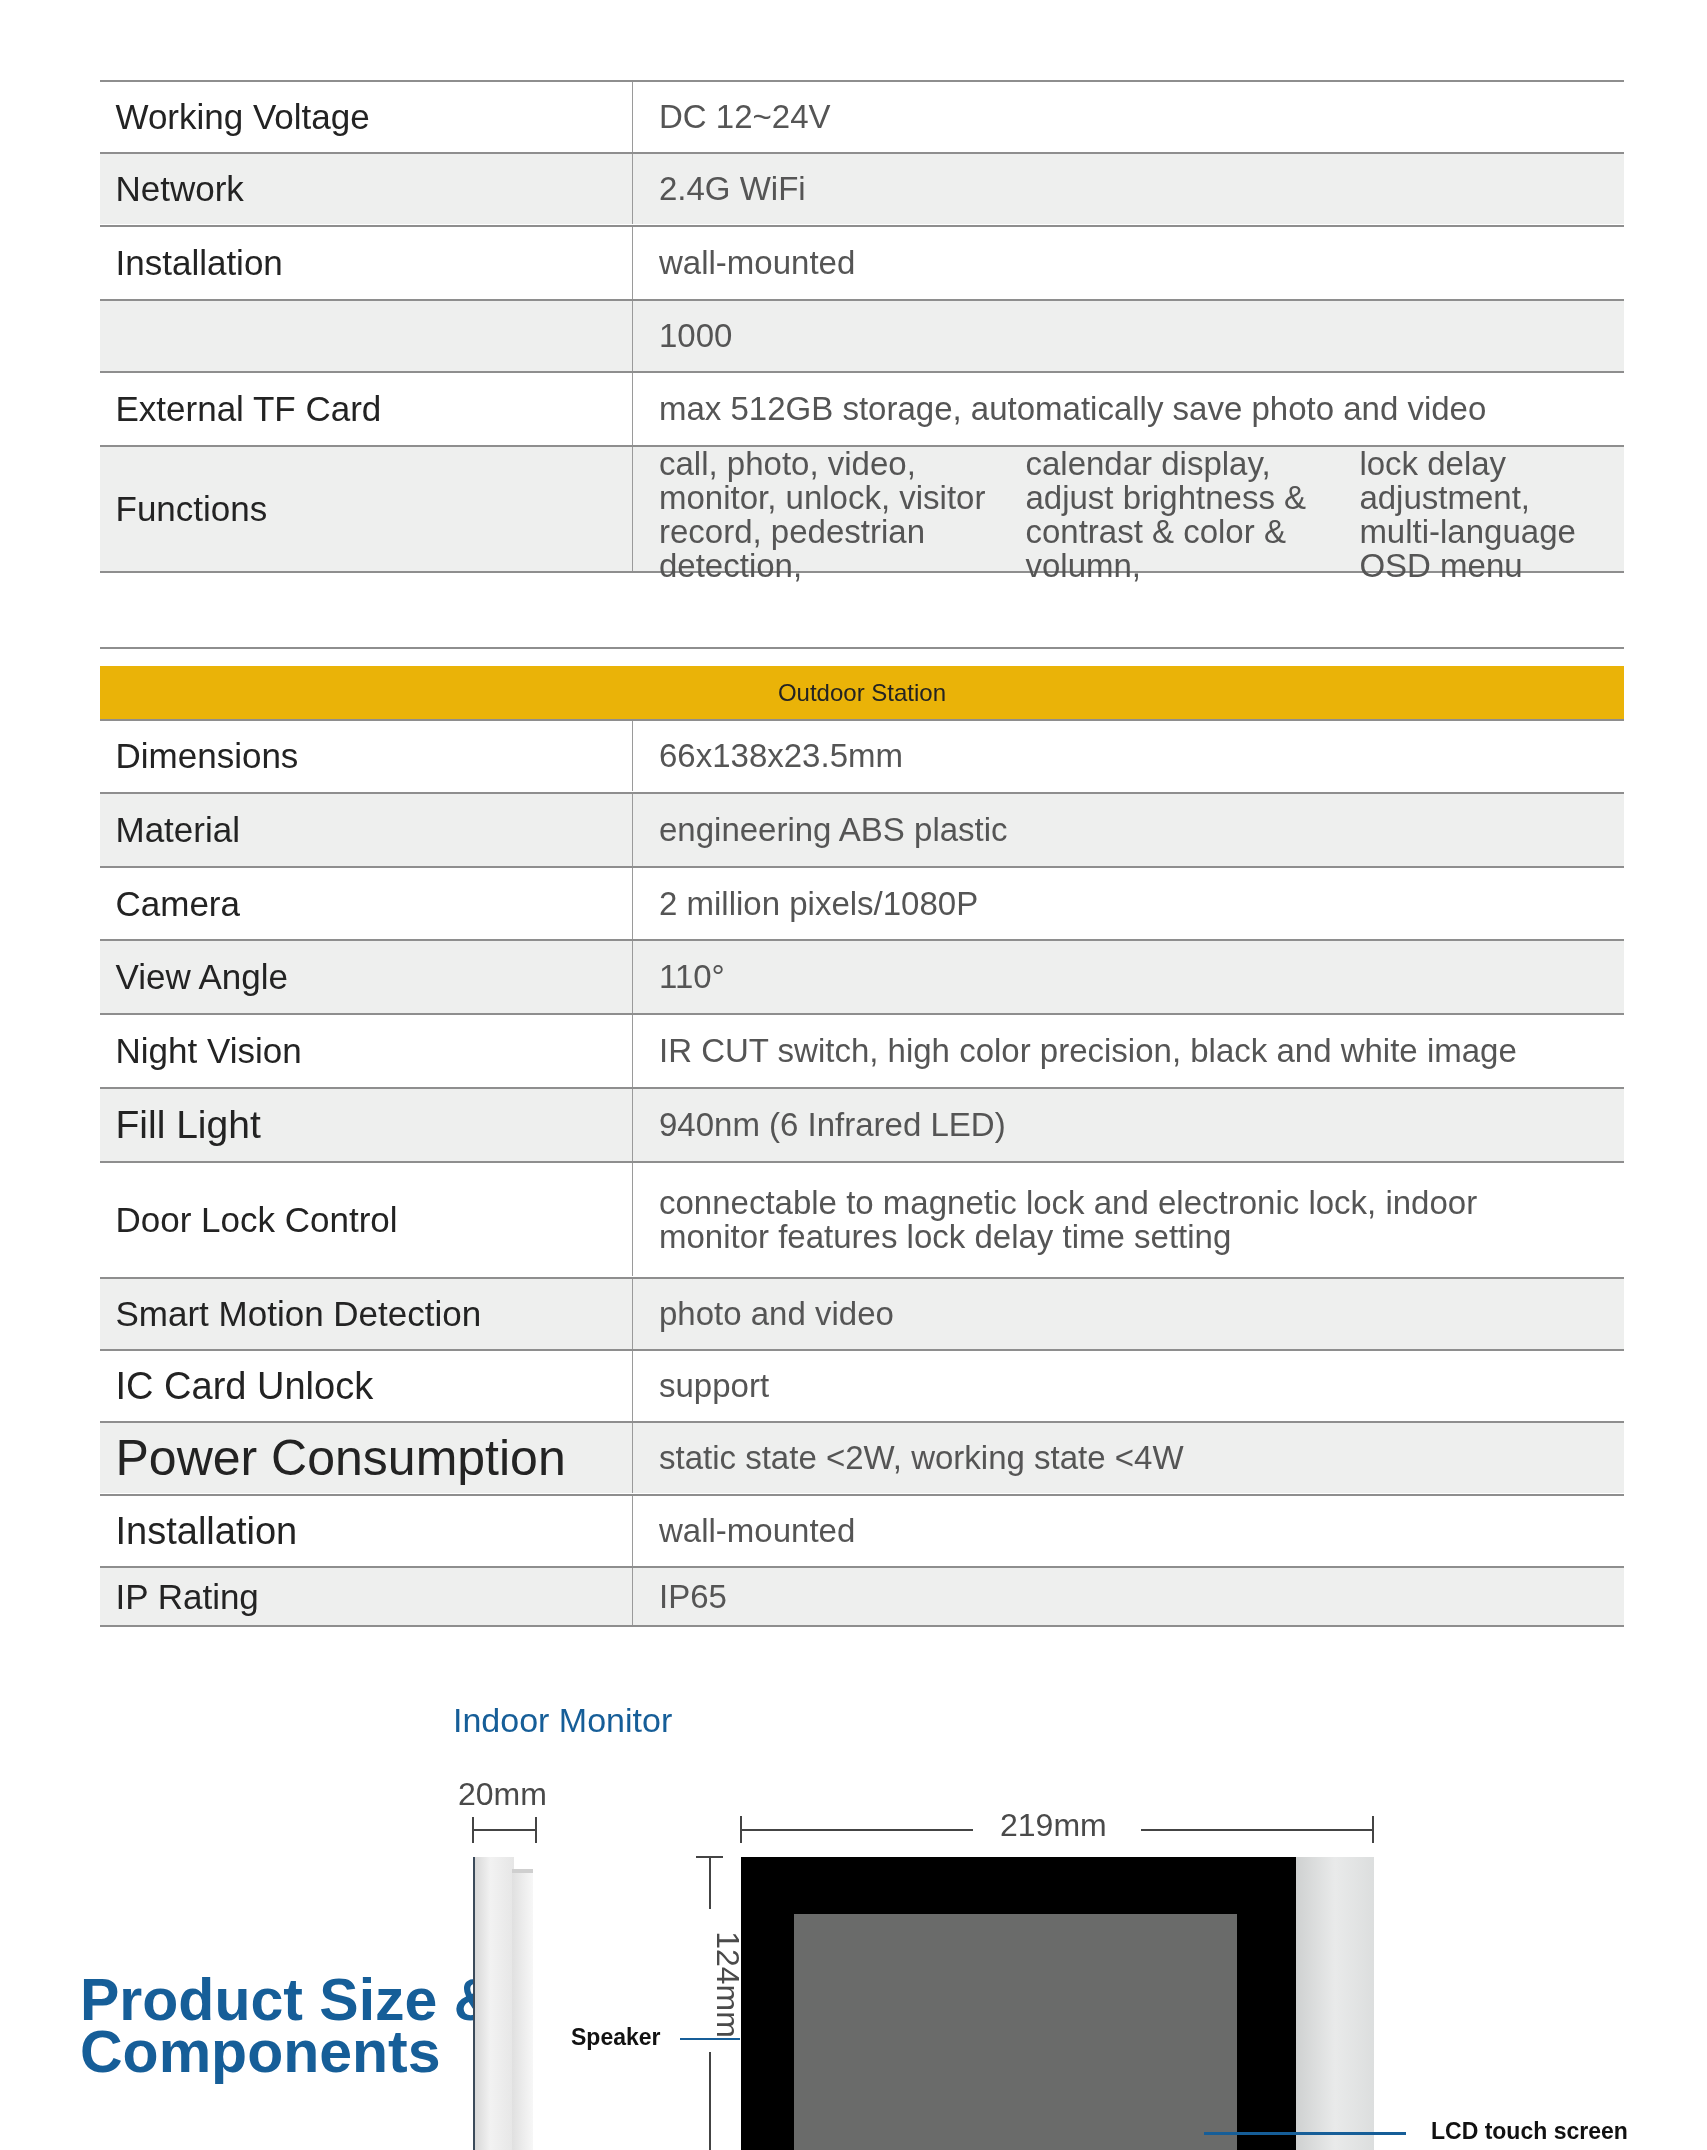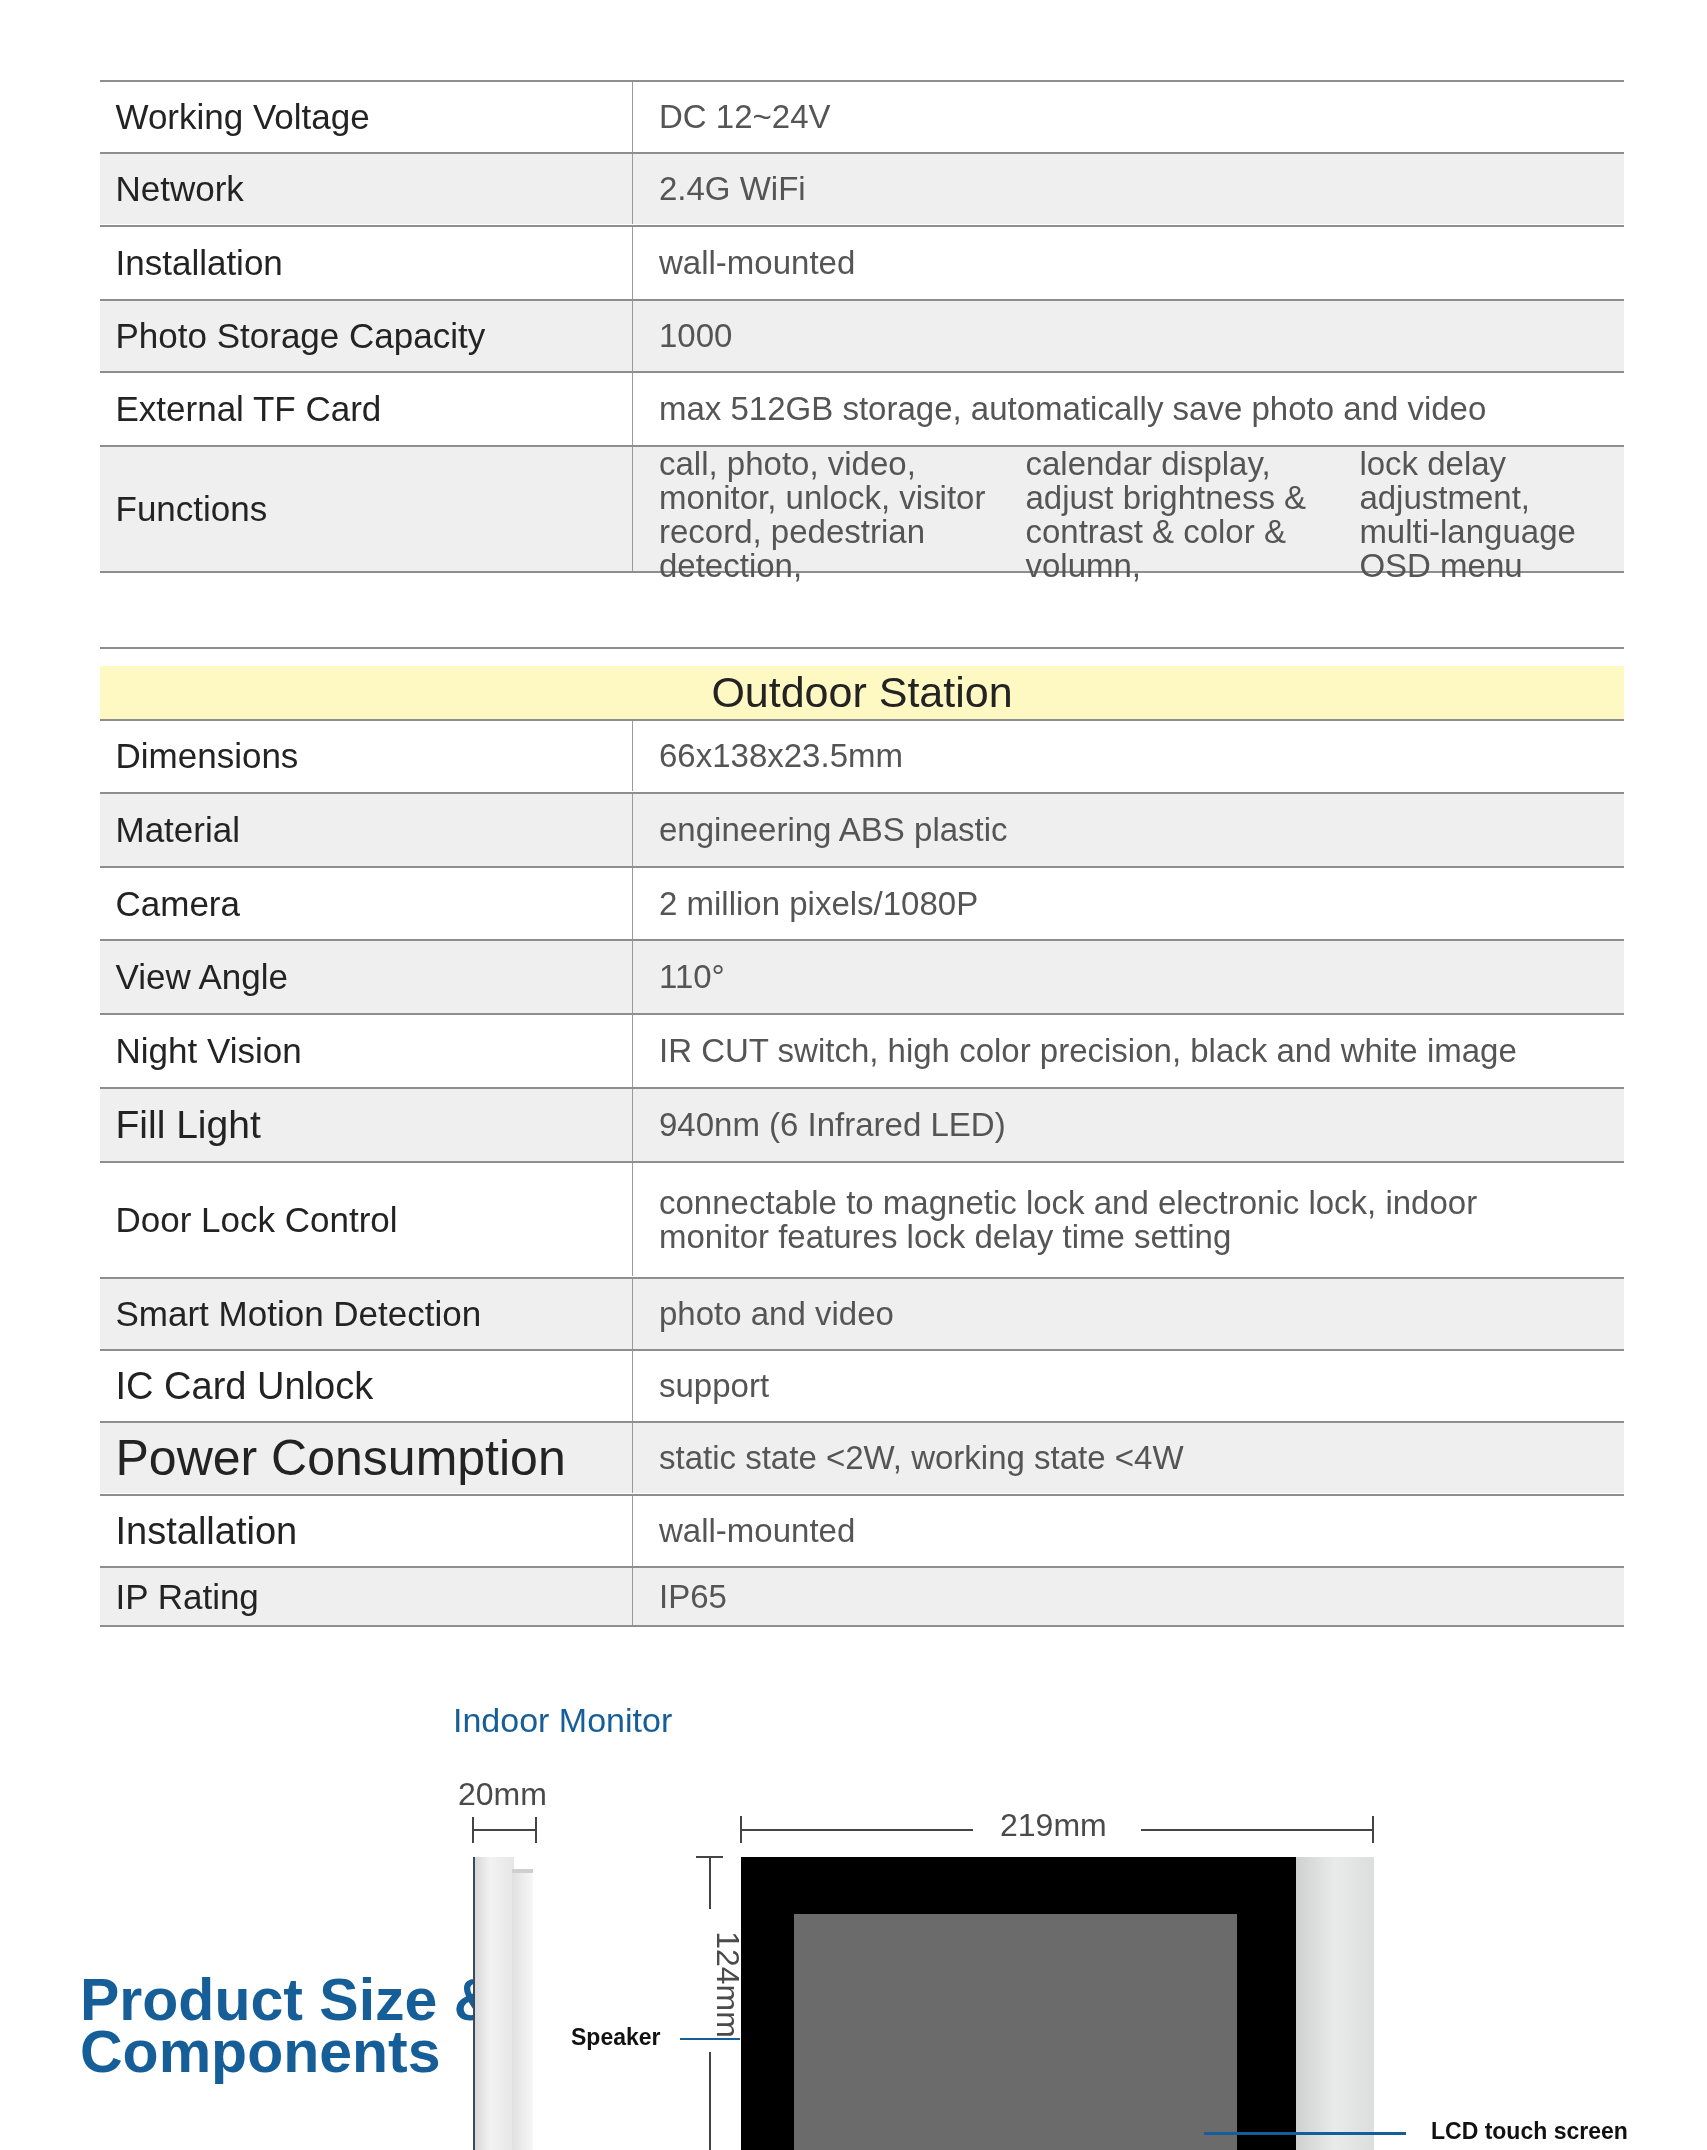--- a/index.html
+++ b/index.html
@@ -8,21 +8,21 @@
   .tbl { position:absolute; left:100px; width:1524px; }
   .row { position:absolute; left:0; width:1524px; border-top:2.6px solid #8e8e8e; box-sizing:border-box; }
   .row.shade { background:#eeefee; }
   .row.last { border-bottom:2.6px solid #8e8e8e; }
   .lbl { position:absolute; left:15.5px; top:0; bottom:0; width:512px; display:flex; align-items:center;
          font-size:35px; color:#232323; font-weight:500; }
   .div { position:absolute; left:532px; top:0; bottom:0; border-left:1.3px solid #9a9a9a; }
   .val { position:absolute; left:559px; right:4.3px; top:0; bottom:0; display:flex; align-items:center;
          font-size:33px; color:#555555; line-height:34px; }
   .hdr { position:absolute; left:0; right:0; top:0; bottom:0; display:flex; align-items:center; justify-content:center;
-         font-size:43px; color:#232323; background:#fef9c3;margin-top:17px; }
+         font-size:24px; color:#232323; background:#eab308;margin-top:17px; }
   .blue { color:#165e98; }
   .abs { position:absolute; }
   .dim { font-size:32px; color:#4a4a4a; }
   .callout { font-size:23px; font-weight:bold; color:#111; }
   .bline { position:absolute; background:#165e98; }
   .kline { position:absolute; background:#444; }
 </style>
 </head>
 <body>
 
@@ -36,21 +36,20 @@
     <div class="lbl">Network</div>
     <div class="div"></div>
     <div class="val">2.4G WiFi</div>
   </div>
   <div class="row" style="top:145px;height:74px;">
     <div class="lbl">Installation</div>
     <div class="div"></div>
     <div class="val">wall-mounted</div>
   </div>
   <div class="row shade" style="top:219px;height:72px;">
-    <div class="lbl">Photo Storage Capacity</div>
     <div class="div"></div>
     <div class="val">1000</div>
   </div>
   <div class="row" style="top:291px;height:74px;">
     <div class="lbl">External TF Card</div>
     <div class="div"></div>
     <div class="val">max 512GB storage, automatically save photo and video</div>
   </div>
   <div class="row shade last" style="top:365px;height:128px;">
     <div class="lbl">Functions</div>

